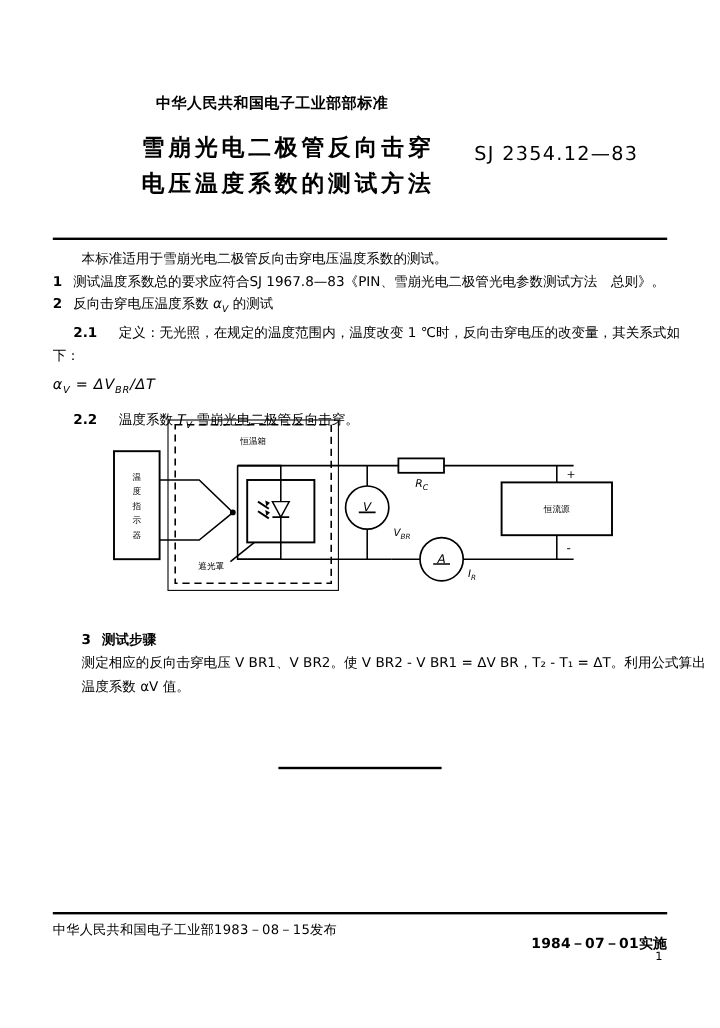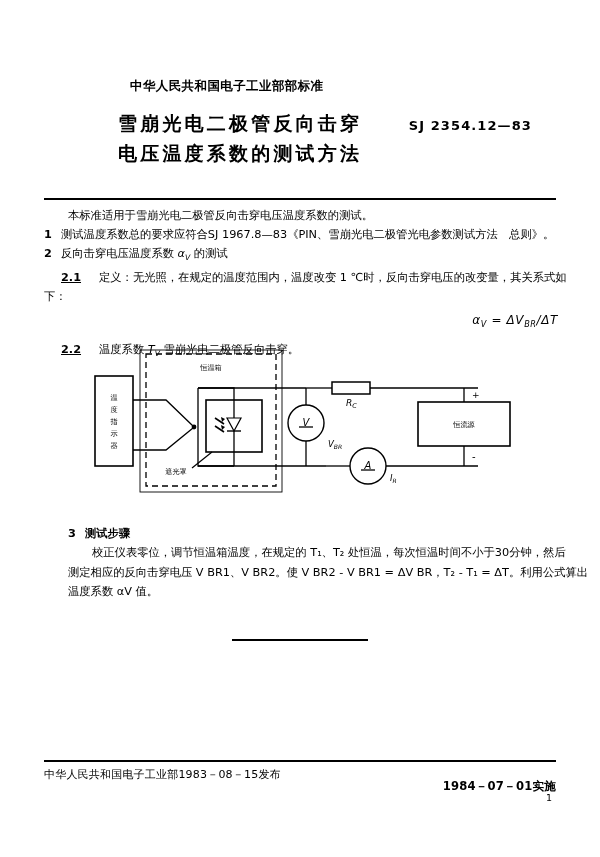--- a/index.html
+++ b/index.html
@@ -41,22 +41,22 @@
     font-size: 19px;
     font-weight: 700;
     letter-spacing: 3.2px;
     line-height: 30px;
     white-space: nowrap;
   }
   .std-no {
     position: absolute;
     right: 68px;
     top: 118px;
-    font-size: 13px;
-    font-weight: 700;
+    font-size: 16px;
+    font-weight: 400;
     letter-spacing: 1.1px;
     font-family: "DejaVu Sans", "Liberation Sans", sans-serif;
   }
 
   .rule-top {
     position: absolute;
     left: 44px;
     top: 198px;
     width: 512px;
     height: 0;
@@ -78,24 +78,23 @@
     display: inline-block;
     width: 17px;
     font-weight: 700;
   }
   .num-sub {
     display: inline-block;
     width: 38px;
     font-weight: 700;
     padding-left: 17px;
     box-sizing: content-box;
-    text-decoration: underline;
   }
   .formula {
-    text-align: right;
+    text-align: left;
     font-style: italic;
     font-size: 12px;
     margin-top: 5px;
     margin-bottom: 5px;
     letter-spacing: 0.6px;
     white-space: nowrap;
   }
   .it { font-style: italic; }
   sub {
     font-size: 0.68em;
@@ -284,21 +283,20 @@
       </text>
 
       <text class="cn-v" x="376" y="79" text-anchor="middle">恒流源</text>
       <text x="384" y="50" font-size="9">+</text>
       <text x="384" y="112" font-size="10">-</text>
     </svg>
   </div>
 
   <div class="steps">
     <div class="para"><span class="num">3</span><span style="font-weight:700">测试步骤</span></div>
-    <div class="just indent2">校正仪表零位，调节恒温箱温度，在规定的 T₁、T₂ 处恒温，每次恒温时间不小于30分钟，然后</div>
     <div class="just">测定相应的反向击穿电压 V BR1、V BR2。使 V BR2 - V BR1 = ΔV BR，T₂ - T₁ = ΔT。利用公式算出</div>
     <div class="just">温度系数 αV 值。</div>
   </div>
 
   <div class="rule-mid"></div>
 
   <div class="rule-bot"></div>
   <div class="footer-left">中华人民共和国电子工业部1983－08－15发布</div>
   <div class="footer-right">1984－07－01实施</div>
   <div class="page-no">1</div>

